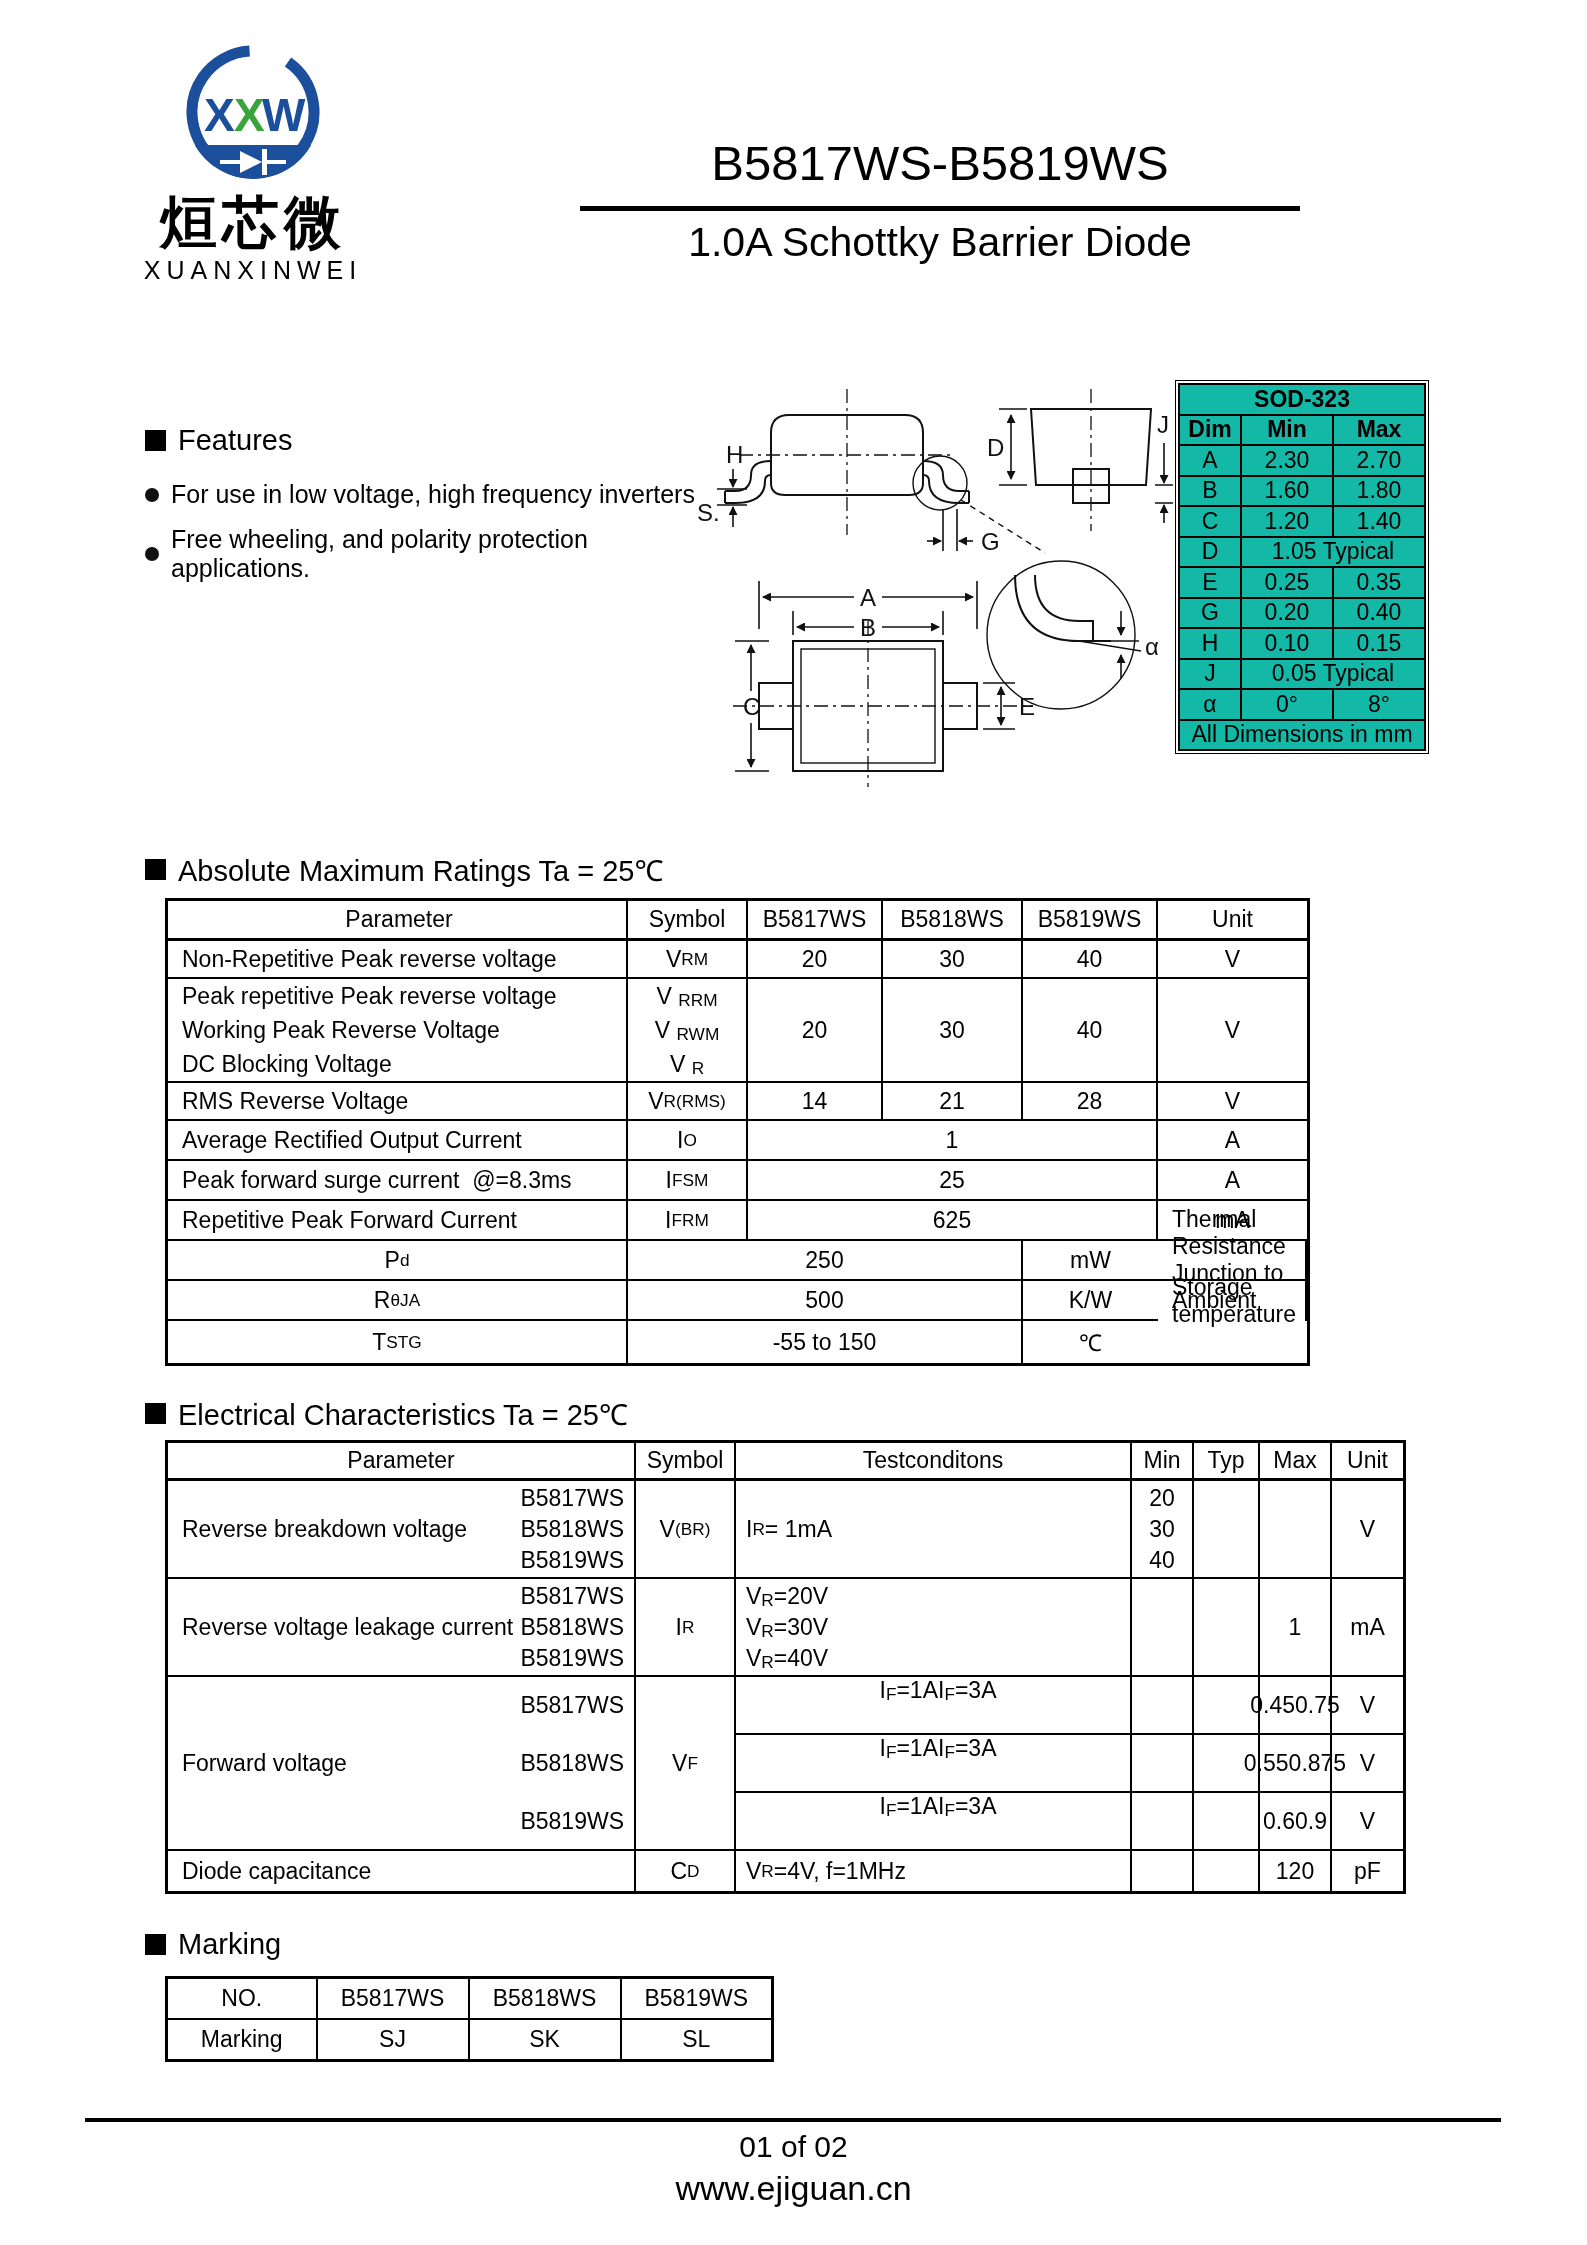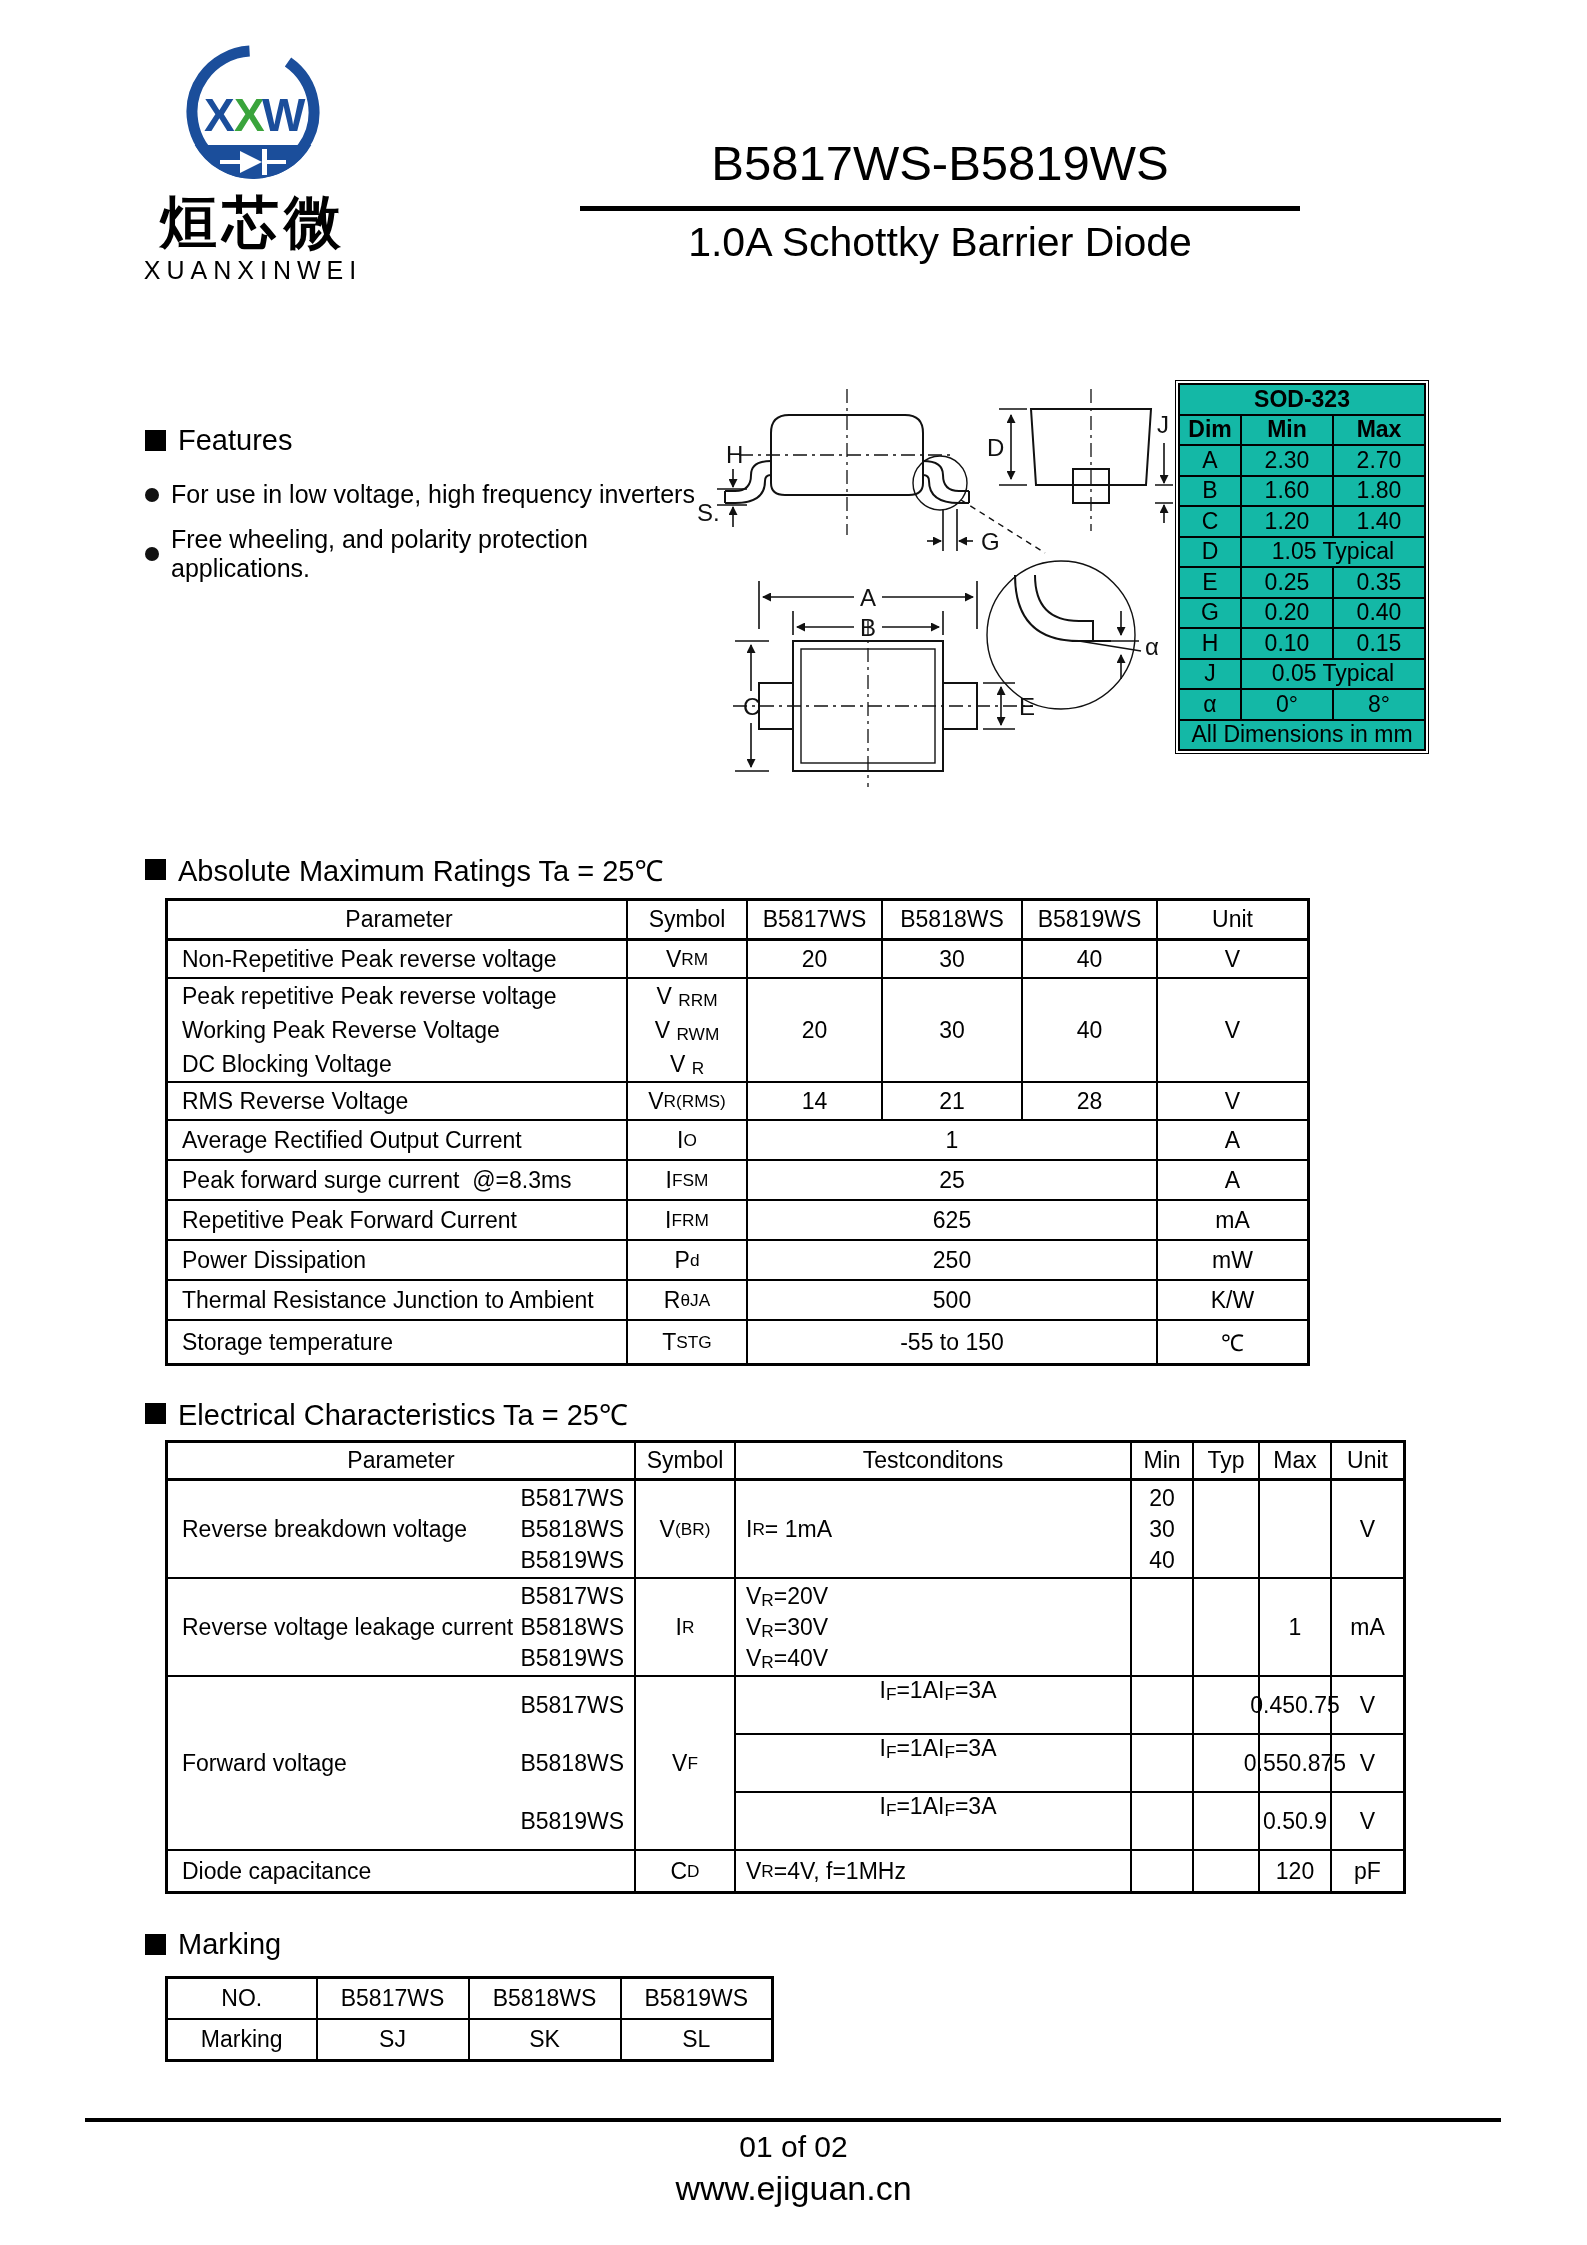--- a/index.html
+++ b/index.html
@@ -298,21 +298,20 @@
   <div class="c pc">Peak forward surge current  @=8.3ms</div>
   <div class="c">I <sub>FSM</sub></div>
   <div class="c sp3">25</div>
   <div class="c lc">A</div>
 
   <div class="c pc">Repetitive Peak Forward Current</div>
   <div class="c">I <sub>FRM</sub></div>
   <div class="c sp3">625</div>
   <div class="c lc">mA</div>
 
-  <div class="c pc">Power Dissipation</div>
   <div class="c">P <sub>d</sub></div>
   <div class="c sp3">250</div>
   <div class="c lc">mW</div>
 
   <div class="c pc">Thermal Resistance Junction to Ambient</div>
   <div class="c">R <sub>θJA</sub></div>
   <div class="c sp3">500</div>
   <div class="c lc">K/W</div>
 
   <div class="c pc lb">Storage temperature</div>
@@ -406,21 +405,21 @@
   </div>
   <div class="c lc">V</div>
 
   <div class="c tc stack2" style="align-items:flex-start">
     <div>I<sub>F</sub>=1A</div>
     <div>I<sub>F</sub>=3A</div>
   </div>
   <div class="c"></div>
   <div class="c"></div>
   <div class="c stack2">
-    <div>0.5</div>
+    <div>0.6</div>
     <div>0.9</div>
   </div>
   <div class="c lc">V</div>
 
   <div class="c pc lb">Diode capacitance</div>
   <div class="c lb">C<sub>D</sub></div>
   <div class="c tc lb">V<sub>R</sub>=4V, f=1MHz</div>
   <div class="c lb"></div>
   <div class="c lb"></div>
   <div class="c lb">120</div>

